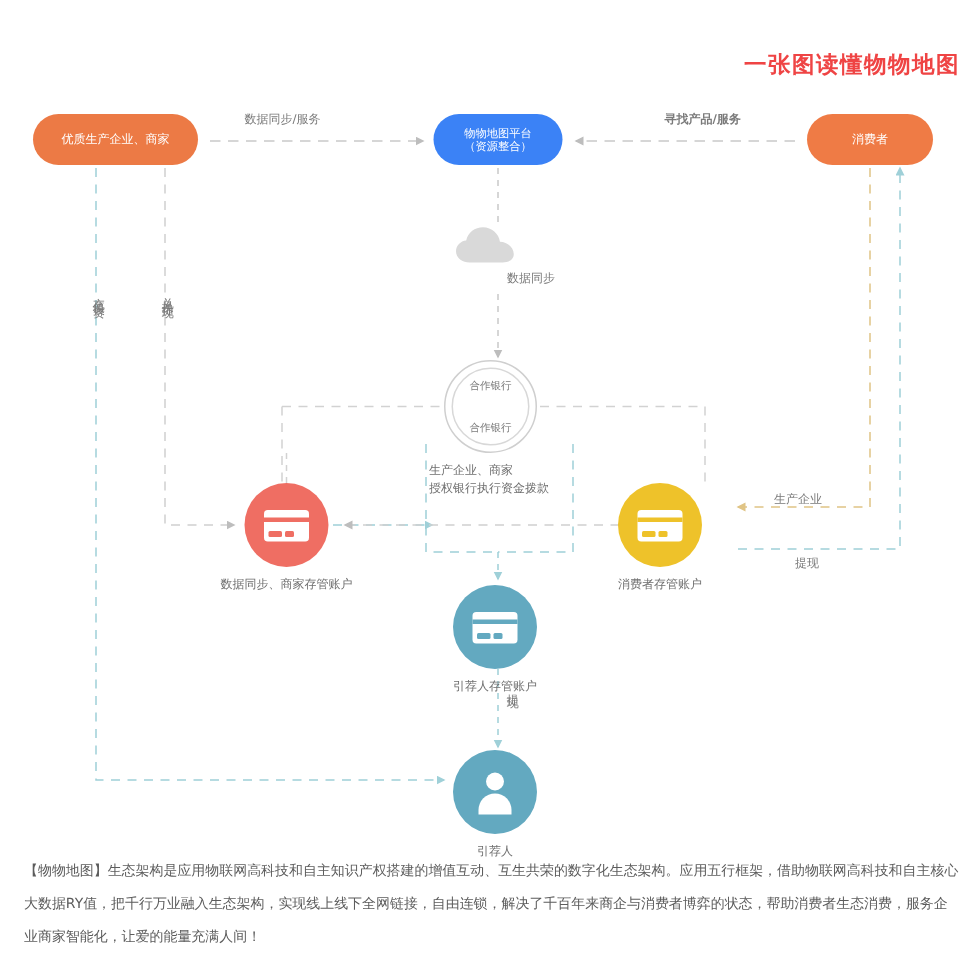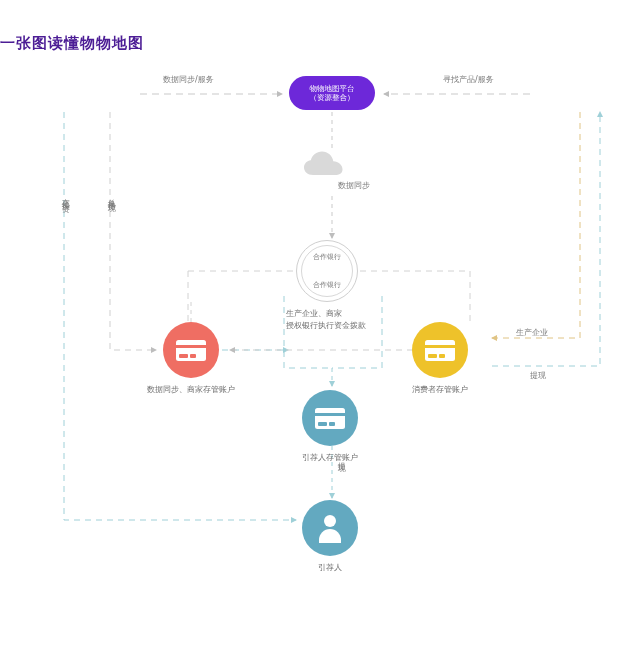--- a/index.html
+++ b/index.html
@@ -9,42 +9,42 @@
     font-family:"DejaVu Sans","Liberation Sans",sans-serif;
     color:#4a4a4a;
     overflow:hidden;
     position:relative;
   }
   #stage{position:absolute;left:0;top:0;width:640px;height:652px;}
 
   
   .title{
     position:absolute;left:0;top:34px;width:640px;
-    text-align:left;
-    font-size:15px;font-weight:bold;color:#4c1d95;
+    text-align:right;
+    font-size:15px;font-weight:bold;color:#ef4444;
     letter-spacing:1px;
   }
 
   
   #wires{position:absolute;left:0;top:0;width:640px;height:652px;}
 
   
   .pill{
     position:absolute;
     border-radius:22px;
     color:#ffffff;
     display:flex;align-items:center;justify-content:center;
     text-align:center;
     line-height:1.25;
     font-size:8px;
     padding:0 6px;
     box-sizing:border-box;
   }
   .pill-left{left:22px;top:76px;width:110px;height:34px;background:#ec7a45;}
-  .pill-center{left:289px;top:76px;width:86px;height:34px;background:#6d28d9;font-size:7.5px;}
+  .pill-center{left:289px;top:76px;width:86px;height:34px;background:#3b82f6;font-size:7.5px;}
   .pill-right{left:538px;top:76px;width:84px;height:34px;background:#ef7b45;}
 
   
   .elabel{
     position:absolute;
     font-size:8px;color:#7a7a7a;
     white-space:nowrap;
   }
   .elabel.vert{
     writing-mode:vertical-rl;
@@ -153,31 +153,37 @@
 
     <path d="M64,112 L64,520 L296,520" stroke="#9fd0d8" stroke-width="1" stroke-dasharray="6,5" fill="none" marker-end="url(#arrTeal)"></path>
 
     <path d="M110,112 L110,350 L156,350" stroke="#cfcfcf" stroke-width="1" stroke-dasharray="6,5" fill="none" marker-end="url(#arrGray)"></path>
 
     <path d="M191,322 L191,300" stroke="#d2d2d2" stroke-width="1" stroke-dasharray="4,4" fill="none"></path>
 
     <path d="M332,446 L332,498" stroke="#9fd0d8" stroke-width="1" stroke-dasharray="4,4" fill="none" marker-end="url(#arrTeal)"></path>
   </svg>
 
+  <div class="pill pill-left">
+    <span>优质生产企业、商家</span>
+  </div>
 
   <div class="pill pill-center">
     <span>
       <span>物物地图平台</span><br>
       <span>（资源整合）</span>
     </span>
   </div>
 
+  <div class="pill pill-right">
+    <span>消费者</span>
+  </div>
 
   <div class="elabel" style="left:163px;top:74px;">数据同步/服务</div>
-  <div class="elabel" style="left:443px;top:74px;">寻找产品/服务</div>
+  <div class="elabel" style="left:443px;top:74px;font-weight:bold;">寻找产品/服务</div>
 
   <div class="elabel vert" style="left:60px;top:192px;height:70px;">充值投资</div>
   <div class="elabel vert" style="left:106px;top:192px;height:70px;">兑换提现</div>
 
   <div class="elabel" style="left:516px;top:327px;">生产企业</div>
   <div class="elabel" style="left:530px;top:370px;">提现</div>
 
   <div class="elabel vert" style="left:336px;top:456px;height:34px;">提现</div>
 
   <div class="mline" style="left:286px;top:308px;width:0;">
@@ -236,14 +242,19 @@
   <div class="acct acct-person">
     <div class="disc" style="background:#63a9c0;">
       <div class="person">
         <div class="head"></div>
         <div class="body"></div>
       </div>
     </div>
     <div class="cap">引荐人</div>
   </div>
 
+  <div class="footer">
+    <span class="ln">【物物地图】生态架构是应用物联网高科技和自主知识产权搭建的增值互动、互生共荣的数字化生态架构。应用五行框架，借助物联网高科技和自主核心</span>
+    <span class="ln">大数据RY值，把千行万业融入生态架构，实现线上线下全网链接，自由连锁，解决了千百年来商企与消费者博弈的状态，帮助消费者生态消费，服务企</span>
+    <span class="ln">业商家智能化，让爱的能量充满人间！</span>
+  </div>
 
 </div>
 
 </body></html>

